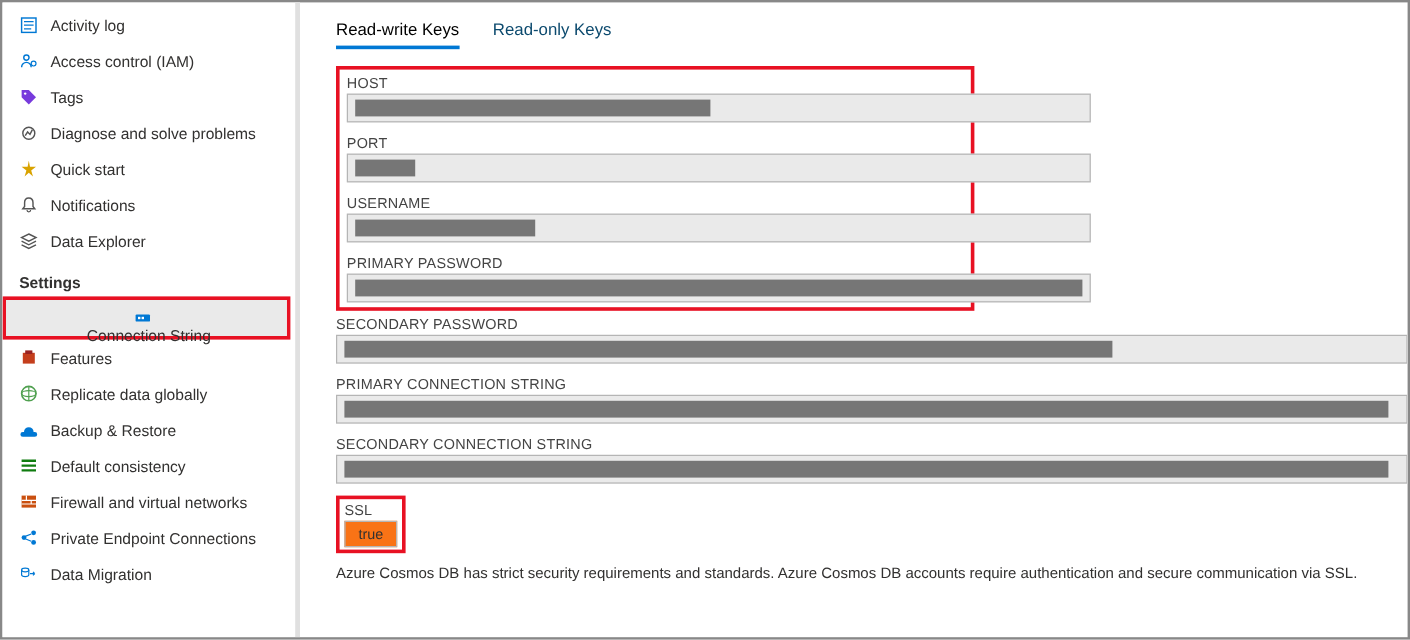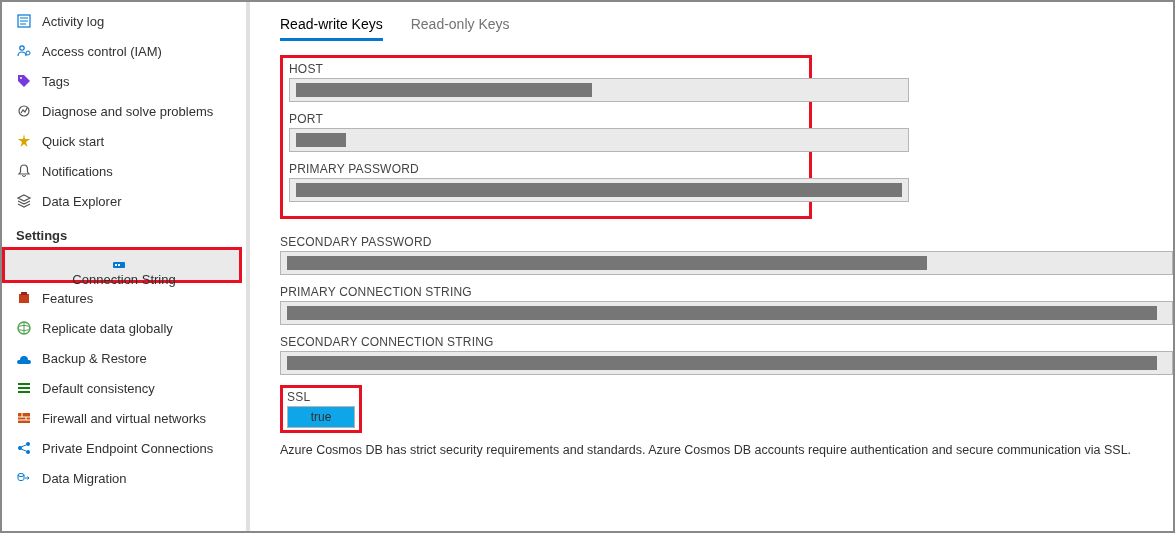--- a/index.html
+++ b/index.html
@@ -56,21 +56,21 @@
     }
     .tabs {
       display: flex;
       gap: 28px;
       margin-bottom: 14px;
     }
     .tab {
       font-size: 14px;
       padding-bottom: 6px;
       cursor: pointer;
-      color: #737373;
+      color: #0c4a6e;
     }
     .tab.active {
       color: #000;
       font-weight: 400;
       border-bottom: 3px solid #0078d4;
     }
     .field-group {
       margin-bottom: 10px;
     }
     .field-label {
@@ -90,35 +90,35 @@
       align-items: center;
       position: relative;
     }
     .redacted-bar {
       background: #767676;
       height: 14px;
       display: inline-block;
     }
     .highlight-group {
       border: 3px solid #e81123;
-      padding: 4px 6px 12px 6px;
-      margin-bottom: 16px;
+      padding: 4px 6px 2px 6px;
+      margin-bottom: 4px;
       width: 532px;
     }
     .highlight-group .field-input { width: 620px; }
     .ssl-highlight {
       border: 3px solid #e81123;
       padding: 2px 4px;
       display: inline-block;
       margin-bottom: 6px;
     }
     .ssl-box {
-      width: 68px;
+      width: 44px;
       height: 22px;
-      background: #0ea5e9;
+      background: #f97316;
       border: 1px solid #b5b5b5;
       font-size: 12px;
       display: flex;
       align-items: center;
       justify-content: center;
       margin-top: 2px;
     }
     .footer-note {
       font-size: 12.5px;
       color: #323130;
@@ -316,20 +316,26 @@
       <div class="field-input">
           <span class="redacted-bar" style="width:296px"></span>
         </div>
     </div>
     <div class="field-group">
       <div class="field-label">PORT</div>
       <div class="field-input">
           <span class="redacted-bar" style="width:50px"></span>
         </div>
     </div>
+    <div class="field-group">
+      <div class="field-label">USERNAME</div>
+      <div class="field-input">
+          <span class="redacted-bar" style="width:150px"></span>
+        </div>
+    </div>
     <div class="field-group" style="margin-bottom:2px">
       <div class="field-label">PRIMARY PASSWORD</div>
       <div class="field-input">
           <span class="redacted-bar" style="width:616px"></span>
         </div>
     </div>
   </div>
 
   <div class="field-group wide-field">
     <div class="field-label">SECONDARY PASSWORD</div>

